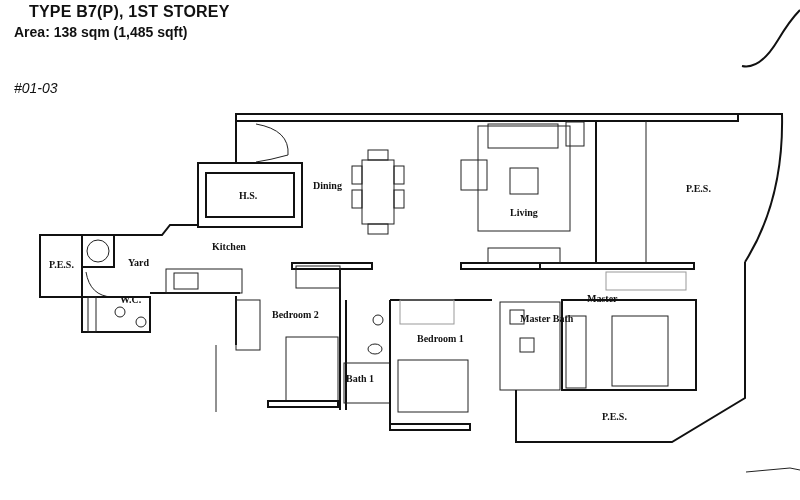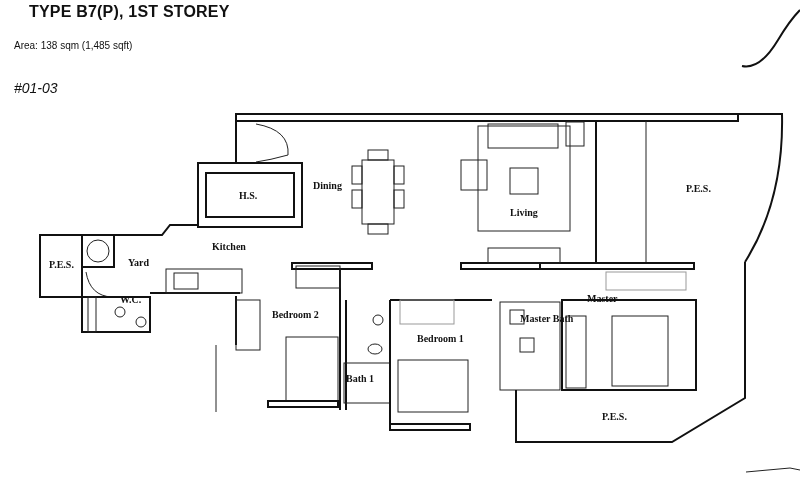--- a/index.html
+++ b/index.html
@@ -1,19 +1,19 @@
 <!DOCTYPE html>
 <html><head>
 <meta charset="utf-8">
 <style>
   html, body { margin:0; padding:0; background:#ffffff; }
   body { width:800px; height:500px; position:relative; overflow:hidden; font-family:"Liberation Sans", sans-serif; color:#111; }
   .hdr { position:absolute; left:14px; }
   .title { top:3px; font-weight:bold; font-size:16px; letter-spacing:0.2px;margin-left:15px; }
-  .area { top:40px; font-size:10px; }
+  .area { top:24px; font-size:14px;font-weight:bold; }
   .unit { top:80px; font-size:14px;font-style:italic; }
   svg { position:absolute; left:0; top:0; }
   .room-label { font-family:"Liberation Serif", serif; font-size:10px; font-weight:bold; fill:#111; }
   .wall { fill:none; stroke:#111; stroke-width:2; }
   .thin { fill:none; stroke:#222; stroke-width:1; }
   .faint { fill:none; stroke:#999; stroke-width:1; }
   .solid { fill:#fff; stroke:#111; stroke-width:2; }
 </style>
 </head>
 <body>

